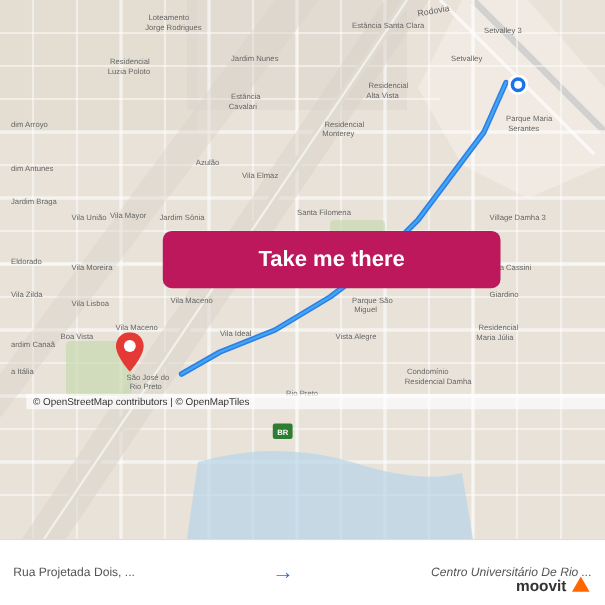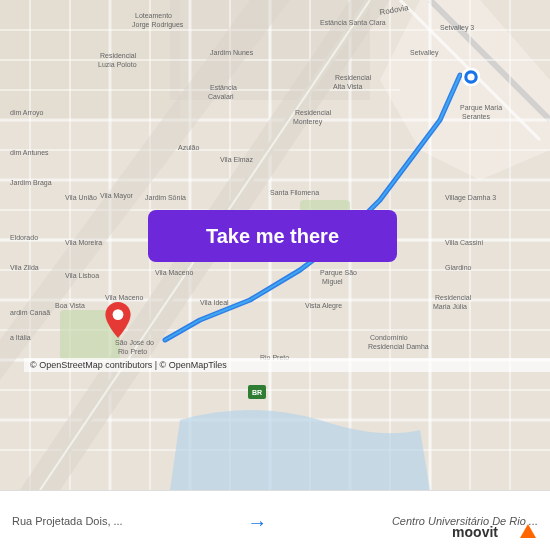--- a/index.html
+++ b/index.html
@@ -17,23 +17,23 @@
     #map-svg {
       width: 100%;
       height: 100%;
     }
 
     
     #take-me-there-btn {
       position: absolute;
       top: 210px;
       left: 148px;
-      width: 249px;
+      width: 307px;
       height: 52px;
-      background: #6d28d9;
+      background: #be185d;
       color: white;
       border: none;
       border-radius: 8px;
       font-size: 20px;
       font-weight: bold;
       cursor: pointer;
       z-index: 10;
       display: flex;
       align-items: center;
       justify-content: center;
@@ -253,19 +253,19 @@
 
 <div id="footer">
   <div class="footer-left">
     <span class="footer-label">Rua Projetada Dois, ...</span>
   </div>
   <span class="footer-arrow">→</span>
   <div class="footer-right">
     <span class="footer-label">Centro Universitário De Rio ...</span>
   </div>
 
-  <div style="position:absolute; bottom:8px; right:12px; display:flex; align-items:center; gap:20px;">
+  <div style="position:absolute; bottom:8px; right:12px; display:flex; align-items:center; gap:3px;">
     <span style="font-size:14px; font-weight:bold; color:#333;">moovit</span>
     <svg width="20" height="20" viewBox="0 0 20 20">
       <path d="M10 2 L18 16 L2 16 Z" fill="#ff6600"></path>
     </svg>
   </div>
 </div>
 
 </body></html>

